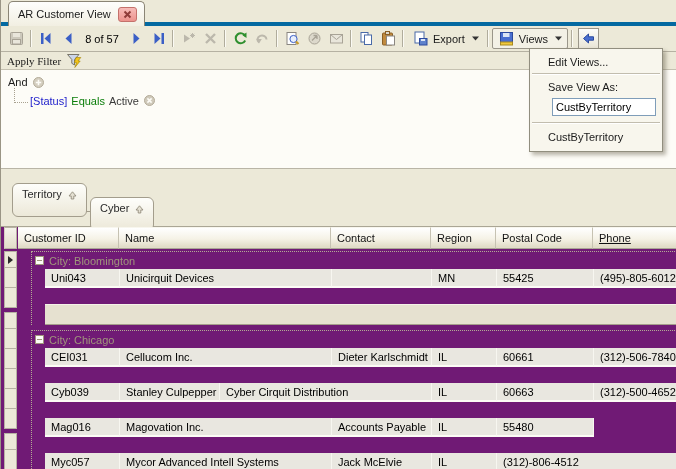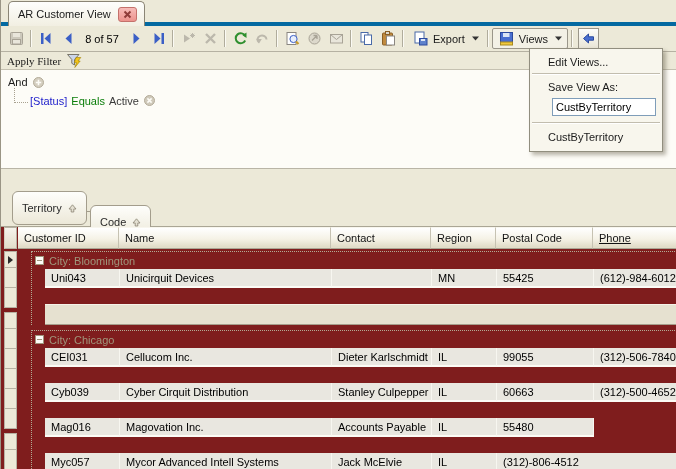--- a/index.html
+++ b/index.html
@@ -36,30 +36,30 @@
   .tree-elbow { position:absolute; left:13px; top:18px; width:14px; height:15px;
                 border-left:1px dotted #a8a190; border-bottom:1px dotted #a8a190; }
   .cond-line { position:absolute; left:29px; top:25px; display:flex; }
   .cond-field { color:#2323cc; margin-right:4px; }
   .cond-op { color:#0a7d0a; margin-right:4px; }
   .cond-val { color:#3a3a3a; margin-right:5px; }
 
   
   .grouppanel { position:absolute; left:0; top:168px; width:676px; height:59px; background:#ece9d8;
                 border-top:1px solid #b9b5a6; border-bottom:1px solid #aaa695; }
-  .gb-btn { position:absolute; display:flex; align-items:center; border:1px solid #a39d8c; border-radius:6px;
-            background:linear-gradient(#fefefb,#ece8d8); padding:16px 9px; color:#2a2a2a;margin-top:8px; }
+  .gb-btn { position:absolute; display:flex; align-items:flex-end; border:1px solid #a39d8c; border-radius:6px;
+            background:linear-gradient(#fefefb,#ece8d8); padding:16px 9px; color:#2a2a2a; }
   .gb-territory { left:11px; top:14px; height:23px; }
   .gb-city { left:89px; top:28px; height:21px; }
   .gb-btn svg { margin-left:6px; }
   .gb-connector { position:absolute; left:46px; top:37px; width:43px; height:6px;
                   border-left:1px solid #a39d8c; border-bottom:1px solid #a39d8c; }
 
   
-  .grid { position:absolute; left:0; top:227px; width:676px; height:242px; background:#7f1d1d; overflow:hidden; }
+  .grid { position:absolute; left:0; top:227px; width:676px; height:242px; background:#701a75; overflow:hidden; }
   .grid-header { display:flex; height:22px; padding-left:3px; }
   .hcell { background:linear-gradient(#ffffff,#f5f2e6 55%,#e2ddc9 92%); border-right:1px solid #c6c2b2; border-bottom:1px solid #aaa695;
            border-top:1px solid #f8f6ee; line-height:20px; padding-left:6px; color:#111; overflow:hidden; white-space:nowrap; }
   .sel-h { width:13px; background:linear-gradient(#f6f4ec,#e2ddc9); border:1px solid #b7b2a3; border-left-color:#d6d2c2; margin-right:1px; }
   .w-custid { width:101px; } .w-name { width:212px; } .w-contact { width:100px; }
   .w-region { width:65px; } .w-postal { width:97px; } .w-phone { flex:1; border-right:none;text-decoration:underline; }
 
   .grid-body { position:relative; padding:2px 0 0 3px; }
   .sel-col { position:absolute; left:3px; top:2px; width:13px; }
   .sel-cell { width:13px; background:#ece9d8; border:1px solid #b7b2a3; margin-top:-1px; }
@@ -264,21 +264,21 @@
 
   <div class="grouppanel">
     <div class="gb-connector"></div>
     <div class="gb-btn gb-territory">
       <span>Territory</span>
       <svg width="9" height="9" viewBox="0 0 9 9">
         <polygon points="4.5,0.8 8,5 5.8,5 5.8,8 3.2,8 3.2,5 1,5" fill="#e4e0d2" stroke="#8a8473" stroke-width="0.8"></polygon>
       </svg>
     </div>
     <div class="gb-btn gb-city">
-      <span>Code</span>
+      <span>Cyber</span>
       <svg width="9" height="9" viewBox="0 0 9 9">
         <polygon points="4.5,0.8 8,5 5.8,5 5.8,8 3.2,8 3.2,5 1,5" fill="#e4e0d2" stroke="#8a8473" stroke-width="0.8"></polygon>
       </svg>
     </div>
   </div>
 
   <div class="grid">
     <div class="grid-header">
       <div class="sel-h"></div>
       <div class="hcell w-custid">Customer ID</div>
@@ -316,44 +316,44 @@
             <span class="collapse-box"></span>
             <span class="grp-label">City: Bloomington</span>
           </div>
           <div class="grp-rows">
             <div class="drow">
               <div class="dcell d-custid">Uni043</div>
               <div class="dcell d-name">Unicirquit Devices</div>
               <div class="dcell d-contact"></div>
               <div class="dcell d-region">MN</div>
               <div class="dcell d-postal">55425</div>
-              <div class="dcell d-phone">(612)-984-6012</div>
+              <div class="dcell d-phone">(495)-805-6012</div>
             </div>
             <div class="empty-row"></div>
           </div>
         </div>
 
         <div class="grp">
           <div class="grp-header">
             <span class="collapse-box"></span>
             <span class="grp-label">City: Chicago</span>
           </div>
           <div class="grp-rows">
             <div class="drow">
               <div class="dcell d-custid">CEI031</div>
               <div class="dcell d-name">Cellucom Inc.</div>
               <div class="dcell d-contact">Dieter Karlschmidt</div>
               <div class="dcell d-region">IL</div>
-              <div class="dcell d-postal">99055</div>
+              <div class="dcell d-postal">60661</div>
               <div class="dcell d-phone">(312)-506-7840</div>
             </div>
             <div class="drow">
               <div class="dcell d-custid">Cyb039</div>
+              <div class="dcell d-contact">Stanley Culpepper</div>
               <div class="dcell d-name">Cyber Cirquit Distribution</div>
-              <div class="dcell d-contact">Stanley Culpepper</div>
               <div class="dcell d-region">IL</div>
               <div class="dcell d-postal">60663</div>
               <div class="dcell d-phone">(312)-500-4652</div>
             </div>
             <div class="drow">
               <div class="dcell d-custid">Mag016</div>
               <div class="dcell d-name">Magovation Inc.</div>
               <div class="dcell d-contact">Accounts Payable</div>
               <div class="dcell d-region">IL</div>
               <div class="dcell d-postal">55480</div>

